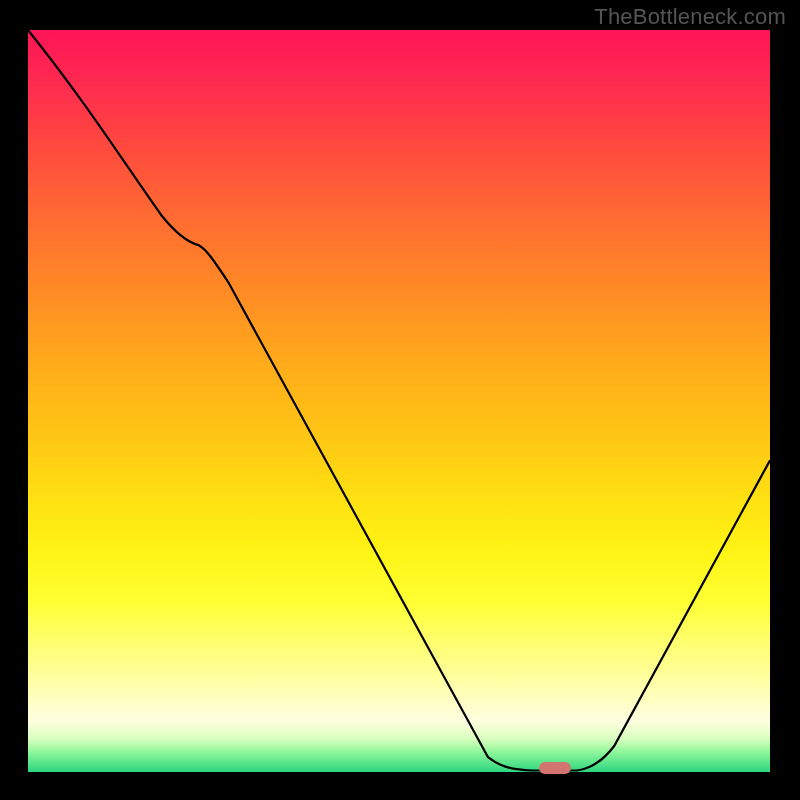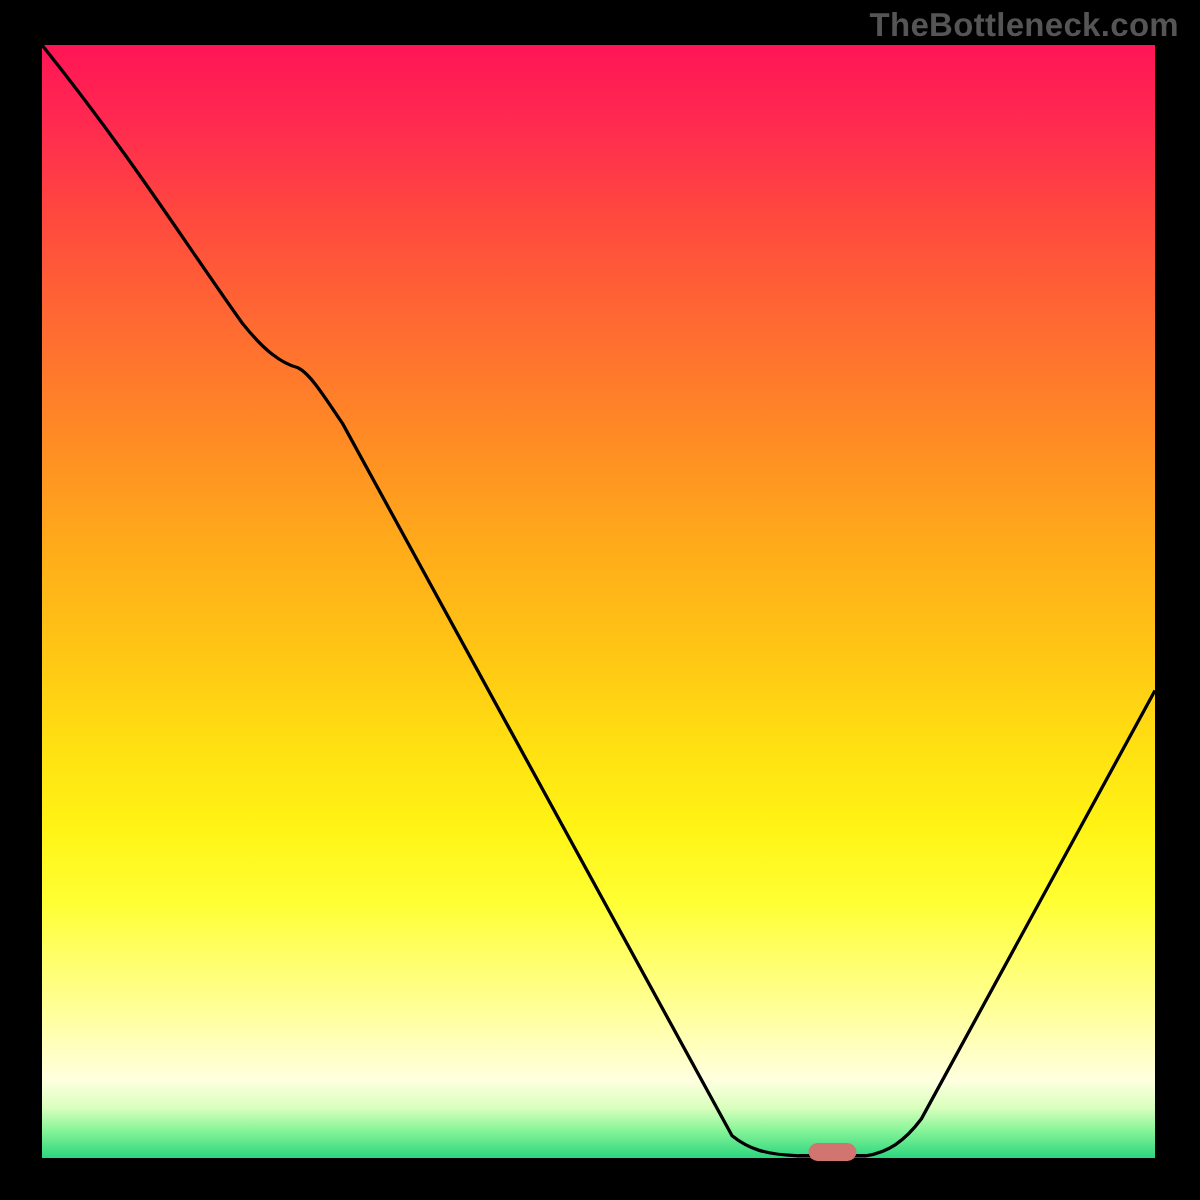--- a/index.html
+++ b/index.html
@@ -9,21 +9,21 @@
     background: #000;
     position: relative;
     font-family: Arial, Helvetica, sans-serif;
   }
   .watermark {
     position: absolute;
     top: 4px;
     right: 14px;
     color: #555;
     font-size: 22px;
-    font-weight: bold;
+    font-weight: normal;
     letter-spacing: 0.2px;
   }
   .plot-area {
     position: absolute;
     left: 28px;
     top: 30px;
     width: 742px;
     height: 742px;
     background: linear-gradient(
       to bottom,

